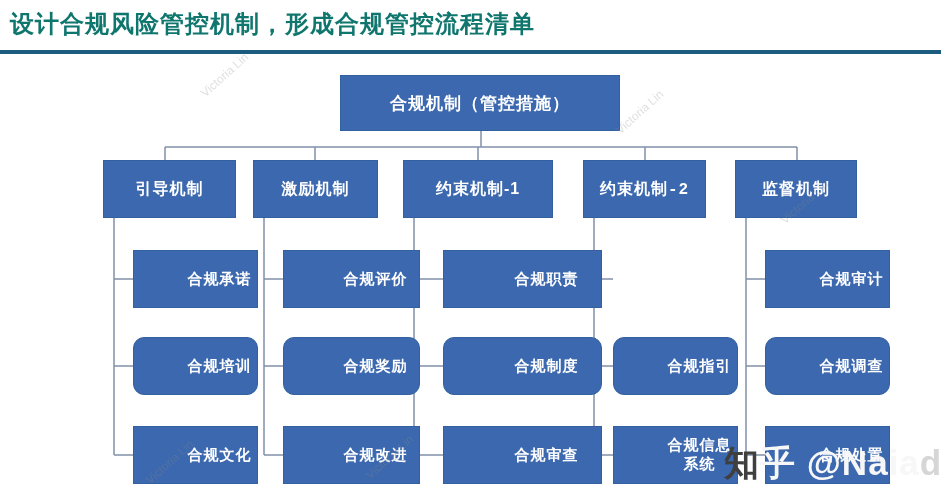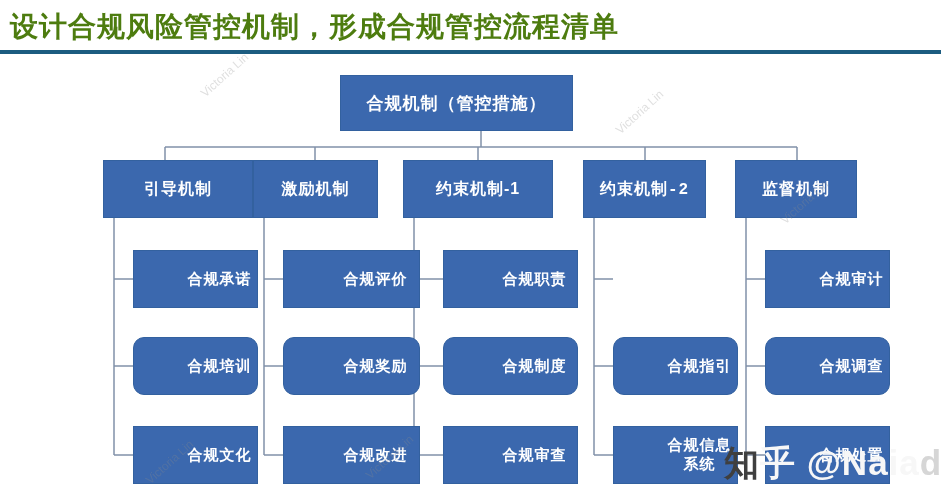--- a/index.html
+++ b/index.html
@@ -3,44 +3,44 @@
 <meta charset="utf-8">
 <style>
   html,body{margin:0;padding:0;}
   body{
     width:941px;height:500px;position:relative;overflow:hidden;
     background:#ffffff;
     font-family:"Liberation Sans","DejaVu Sans",sans-serif;
   }
   .slide-title{
     position:absolute;left:10px;top:8px;width:920px;
-    font-size:28px;font-weight:bold;color:#4d7c0f;letter-spacing:1px;
+    font-size:24px;font-weight:bold;color:#0f766e;letter-spacing:1px;
   }
   .title-divider{
     position:absolute;left:0;top:50px;width:941px;height:4px;
     background:#1c5c80;
   }
   .chart{position:absolute;left:0;top:0;width:941px;height:500px;}
   svg.connectors{position:absolute;left:0;top:0;pointer-events:none;}
   .node{
     position:absolute;display:flex;align-items:center;justify-content:center;
     background:#3b68ae;border:1px solid #33619f;box-sizing:border-box;
     color:#ffffff;font-weight:bold;text-align:center;letter-spacing:1px;
   }
-  .root-node{left:340px;top:75px;width:233px;height:56px;font-size:17px;text-align:right;}
+  .root-node{left:340px;top:75px;width:280px;height:56px;font-size:17px;text-align:right;}
   .branch{top:160px;height:58px;font-size:16px;}
-  .b1{left:103px;width:150px;}
+  .b1{left:103px;width:133px;}
   .b2{left:253px;width:125px;}
   .b3{left:403px;width:150px;}
   .b4{left:583px;width:123px;font-family:Liberation Mono, monospace;}
   .b5{left:735px;width:122px;}
   .leaf{height:58px;font-size:15px;padding-left:48px;}
   .c1{left:133px;width:125px;}
   .c2{left:283px;width:137px;}
-  .c3{left:443px;width:135px;}
+  .c3{left:443px;width:159px;}
   .c4{left:613px;width:125px;}
   .c5{left:765px;width:125px;}
   .r1{top:250px;} .r2{top:337px;border-radius:11px;} .r3{top:426px;}
   .diag-wm{
     position:absolute;color:rgba(140,140,140,0.28);font-size:12px;
     transform:rotate(-42deg);white-space:nowrap;pointer-events:none;
   }
   .brand-wm{
     position:absolute;left:724px;top:440px;z-index:5;
     font-size:35px;font-weight:bold;white-space:nowrap;pointer-events:none;

